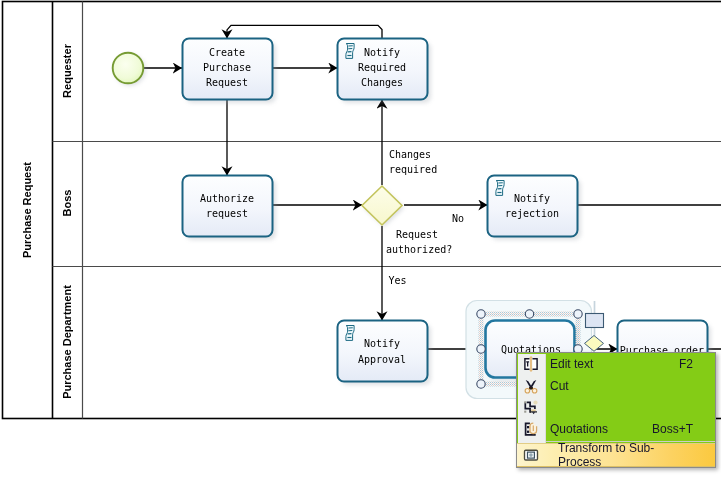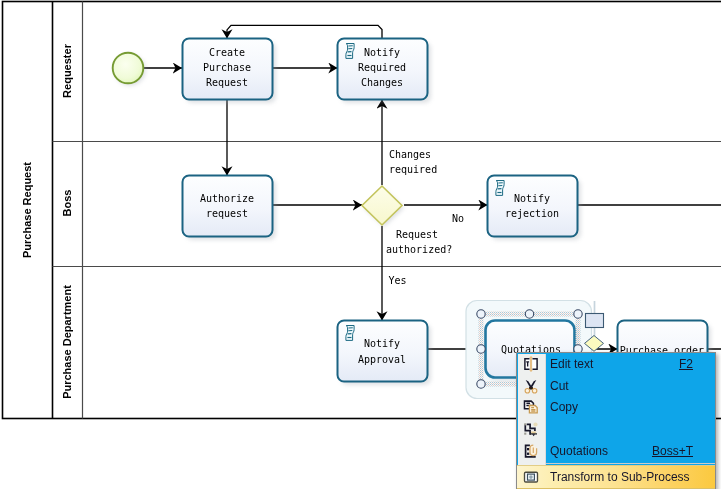--- a/index.html
+++ b/index.html
@@ -7,31 +7,31 @@
        font-family:"DejaVu Sans",sans-serif;}
   #stage{position:relative;width:721px;height:489px;background:#ffffff;overflow:hidden;}
   svg#diagram{position:absolute;left:0;top:0;overflow:visible;}
   .mi .ic svg{display:block;}
   .lanelabel{font-family:"Liberation Sans",sans-serif;
              font-weight:bold;font-size:11px;fill:#000;}
   .tasktext{font-family:"DejaVu Sans Mono",monospace;font-size:10px;fill:#000;}
   .flowlabel{font-family:"DejaVu Sans Mono",monospace;font-size:10px;fill:#000;}
   
   #ctxmenu{position:absolute;left:516px;top:352px;width:198px;
-           background:#0ea5e9;border:1px solid #8a8a8a;
+           background:#84cc16;border:1px solid #8a8a8a;
            box-shadow:2px 2px 4px rgba(0,0,0,0.30);
            font-family:"Liberation Sans",sans-serif;font-size:12px;color:#16162b;}
   #ctxmenu .gutter{position:absolute;left:1px;top:1px;bottom:1px;width:27px;
                    background:#eef0ef;border-right:1px solid #dcdcdc;}
   .mi{position:relative;height:21.8px;display:flex;align-items:center;}
   .mi .ic{width:28px;height:21.8px;display:flex;align-items:center;justify-content:center;flex:0 0 28px;}
   .mi .lbl{flex:1 1 auto;padding-left:5px;}
-  .mi .sc{padding-right:22px;text-decoration:underline;}
+  .mi .sc{padding-right:22px;}
   .mi.hl{background:linear-gradient(to right,#fdf4cd 0%,#fdeeb0 18%,#fde393 48%,#fcd261 78%,#fbc93f 100%);
-         border-top:1px solid #e2cd86;border-bottom:1px solid #dcc066;}
+         border-top:1px solid #e2cd86;border-bottom:1px solid #dcc066;gap:8px;}
   .mi.hl .ic{background:none;}
   .sep{height:1px;background:#ccccc8;margin:1px 0 1px 28px;}
 </style>
 </head>
 <body>
 
 <div id="stage">
 
 <svg id="diagram" width="721" height="489">
   <defs>
@@ -216,32 +216,20 @@
         <path d="M13.3,2.0 L10.7,3.3 L6.2,10.5 L8.0,11.3 Z" fill="#17172a"></path>
         <path d="M6.2,8.9 L9.8,8.9 L10.1,11.4 L5.9,11.4 Z" fill="#2d1c10"></path>
         <circle cx="4.4" cy="12.7" r="2.25" fill="#fdf3e0" stroke="#d6a45c" stroke-width="1.15"></circle>
         <circle cx="11.6" cy="12.7" r="2.25" fill="#fdf3e0" stroke="#d6a45c" stroke-width="1.15"></circle>
       </svg>
     </span>
     <span class="lbl">Cut</span>
     <span class="sc"></span>
   </div>
 
-  <div class="mi">
-    <span class="ic">
-      <svg width="16" height="16" viewBox="0 0 16 16">
-        <path d="M1.5,2.1 L8.2,2.1 L10.4,4.3 L10.4,9.7 L1.5,9.7 Z" fill="#ffffff" stroke="#17172a" stroke-width="1.55" stroke-linejoin="miter"></path>
-        <path d="M3.4,4.3 L7.1,4.3 M3.4,6.5 L8.6,6.5" stroke="#17172a" stroke-width="1.45" fill="none"></path>
-        <path d="M6.4,6.5 L12.1,6.5 L14.2,8.6 L14.2,13.9 L6.4,13.9 Z" fill="#fcf3e0" stroke="#c79a52" stroke-width="1.3" stroke-linejoin="miter"></path>
-        <path d="M8.2,8.6 L11.0,8.6 M8.2,10.6 L12.4,10.6 M8.2,12.2 L12.4,12.2" stroke="#c79a52" stroke-width="1.2" fill="none"></path>
-      </svg>
-    </span>
-    <span class="lbl">Copy</span>
-    <span class="sc"></span>
-  </div>
 
   <div class="mi">
     <span class="ic">
       <svg width="16" height="16" viewBox="0 0 16 16">
         <path d="M2.3,3.4 L2.3,9.6 L7.1,9.6 L7.1,13.8" stroke="#17172a" stroke-width="1.7" fill="none"></path>
         <path d="M3.7,3.4 L7.1,3.4 L7.1,7.3 L11.9,7.3 L11.9,10.0" stroke="#17172a" stroke-width="1.7" fill="none"></path>
         <rect x="1.2" y="2.3" width="2.1" height="2.1" fill="#9c9c93"></rect>
         <rect x="1.2" y="11.6" width="2.1" height="2.1" fill="#9c9c93"></rect>
         <circle cx="12.5" cy="3.5" r="2.1" fill="#e7dcb9"></circle>
         <path d="M7.6,10.4 L13.4,10.4 L12.2,12.5 L8.8,12.5 Z" fill="#e0c793"></path>

